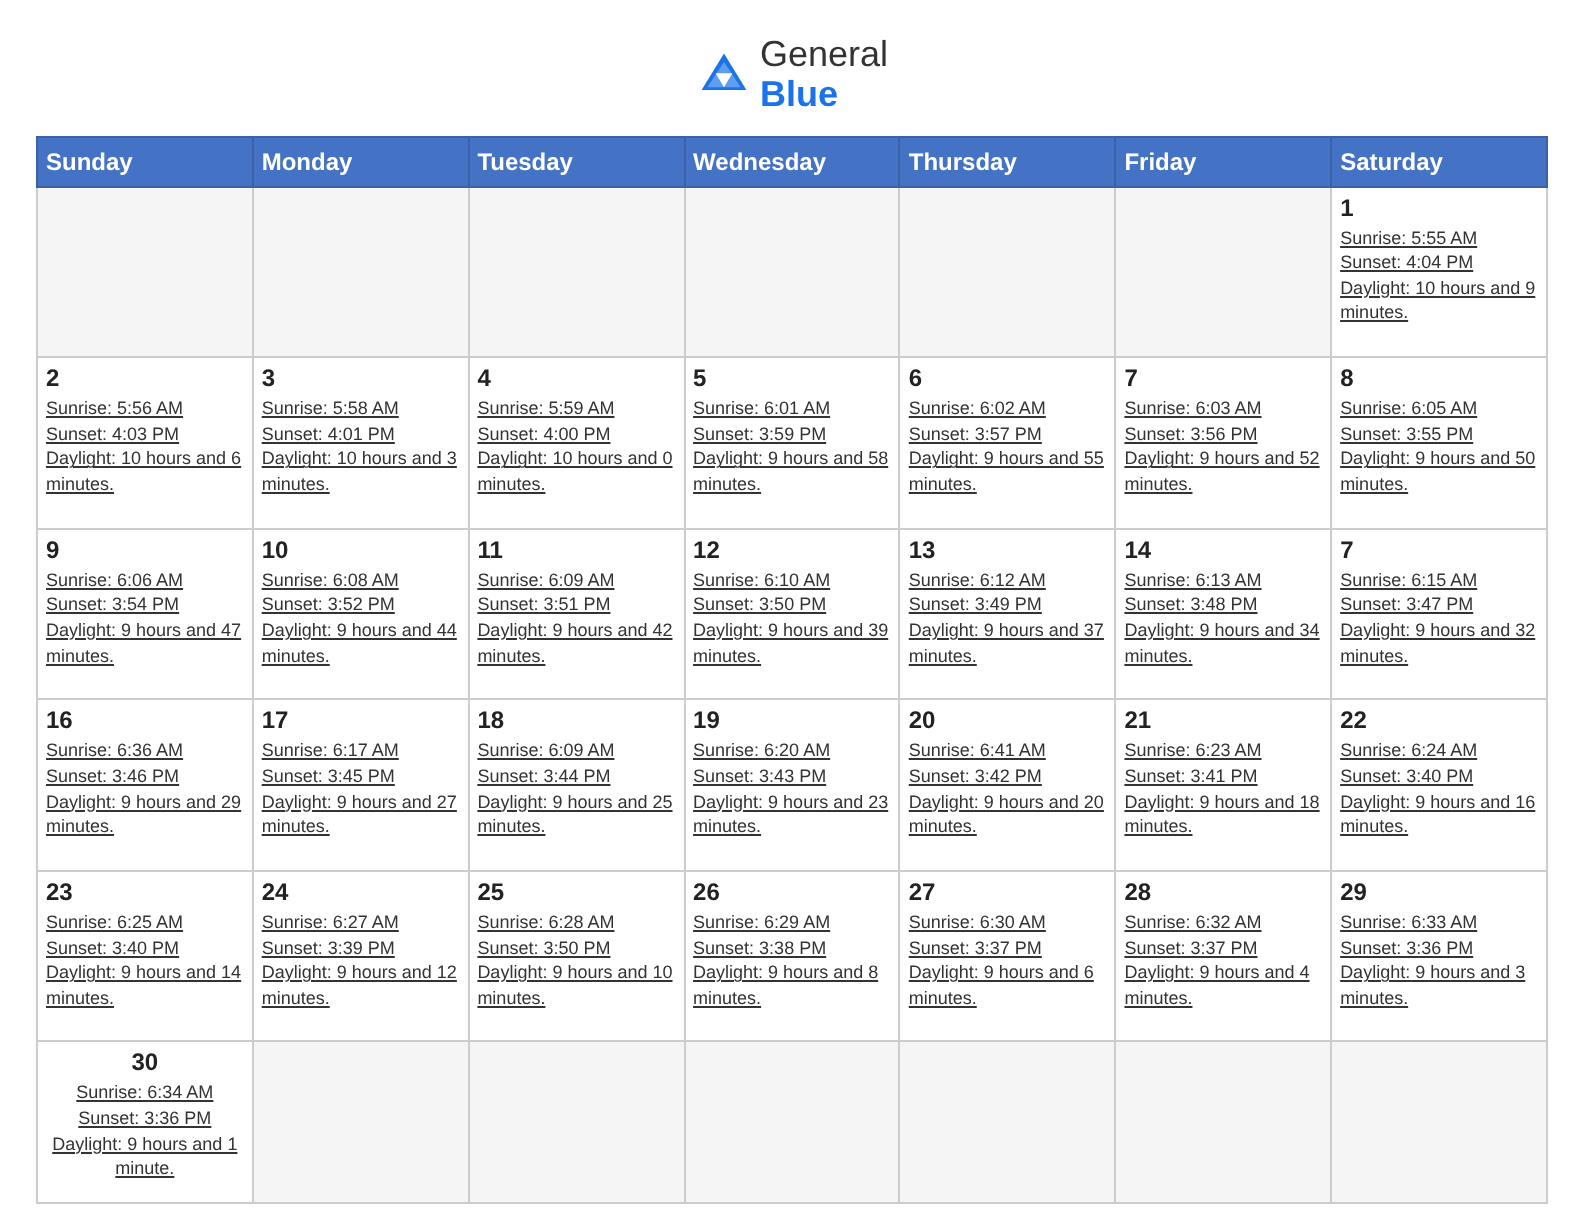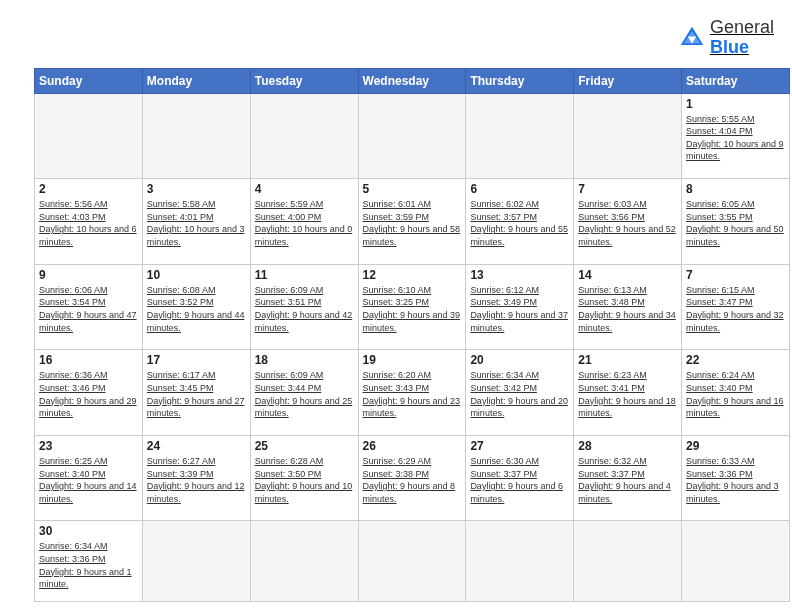--- a/index.html
+++ b/index.html
@@ -12,24 +12,23 @@
     }
     .page {
       width: 792px;
       height: 612px;
       padding: 18px 18px 10px 18px;
       display: flex;
       flex-direction: column;
     }
     .header {
       display: flex;
-      justify-content: flex-end;
+      justify-content: center;
       align-items: flex-start;
       margin-bottom: 10px;
-      text-decoration: underline;
     }
     .logo {
       display: flex;
       align-items: center;
       gap: 4px;
     }
     .logo-text {
       font-size: 18px;
       color: #333;
       font-weight: normal;
@@ -55,41 +54,41 @@
     .subtitle {
       font-size: 14px;
       color: #555;
     }
     .calendar {
       flex: 1;
       border: 1px solid #ccc;
       border-collapse: collapse;
       width: 100%;
       table-layout: fixed;
-      margin-left: 16px;
     }
     .calendar thead tr th {
       background: #4472c4;
       color: #fff;
       font-size: 12px;
       font-weight: bold;
       text-align: left;
       padding: 5px 4px;
       border: 1px solid #3a60a8;
     }
     .calendar tbody tr td {
       border: 1px solid #ccc;
       vertical-align: top;
       padding: 3px 4px;
       font-size: 9.5px;
       color: #333;
       height: 78px;
     }
     .calendar tbody tr:last-child td {
       height: 62px;
+      text-align: center;
     }
     .day-num {
       font-size: 12px;
       font-weight: bold;
       color: #222;
       display: block;
       margin-bottom: 2px;
     }
     .day-info {
       font-size: 9px;
@@ -219,21 +218,21 @@
           <td>
             <span class="day-num">11</span>
             <div class="day-info">Sunrise: 6:09 AM
 Sunset: 3:51 PM
 Daylight: 9 hours
 and 42 minutes.</div>
           </td>
           <td>
             <span class="day-num">12</span>
             <div class="day-info">Sunrise: 6:10 AM
-Sunset: 3:25 PM
+Sunset: 3:50 PM
 Daylight: 9 hours
 and 39 minutes.</div>
           </td>
           <td>
             <span class="day-num">13</span>
             <div class="day-info">Sunrise: 6:12 AM
 Sunset: 3:49 PM
 Daylight: 9 hours
 and 37 minutes.</div>
           </td>
@@ -276,21 +275,21 @@
           </td>
           <td>
             <span class="day-num">19</span>
             <div class="day-info">Sunrise: 6:20 AM
 Sunset: 3:43 PM
 Daylight: 9 hours
 and 23 minutes.</div>
           </td>
           <td>
             <span class="day-num">20</span>
-            <div class="day-info">Sunrise: 6:34 AM
+            <div class="day-info">Sunrise: 6:41 AM
 Sunset: 3:42 PM
 Daylight: 9 hours
 and 20 minutes.</div>
           </td>
           <td>
             <span class="day-num">21</span>
             <div class="day-info">Sunrise: 6:23 AM
 Sunset: 3:41 PM
 Daylight: 9 hours
 and 18 minutes.</div>

